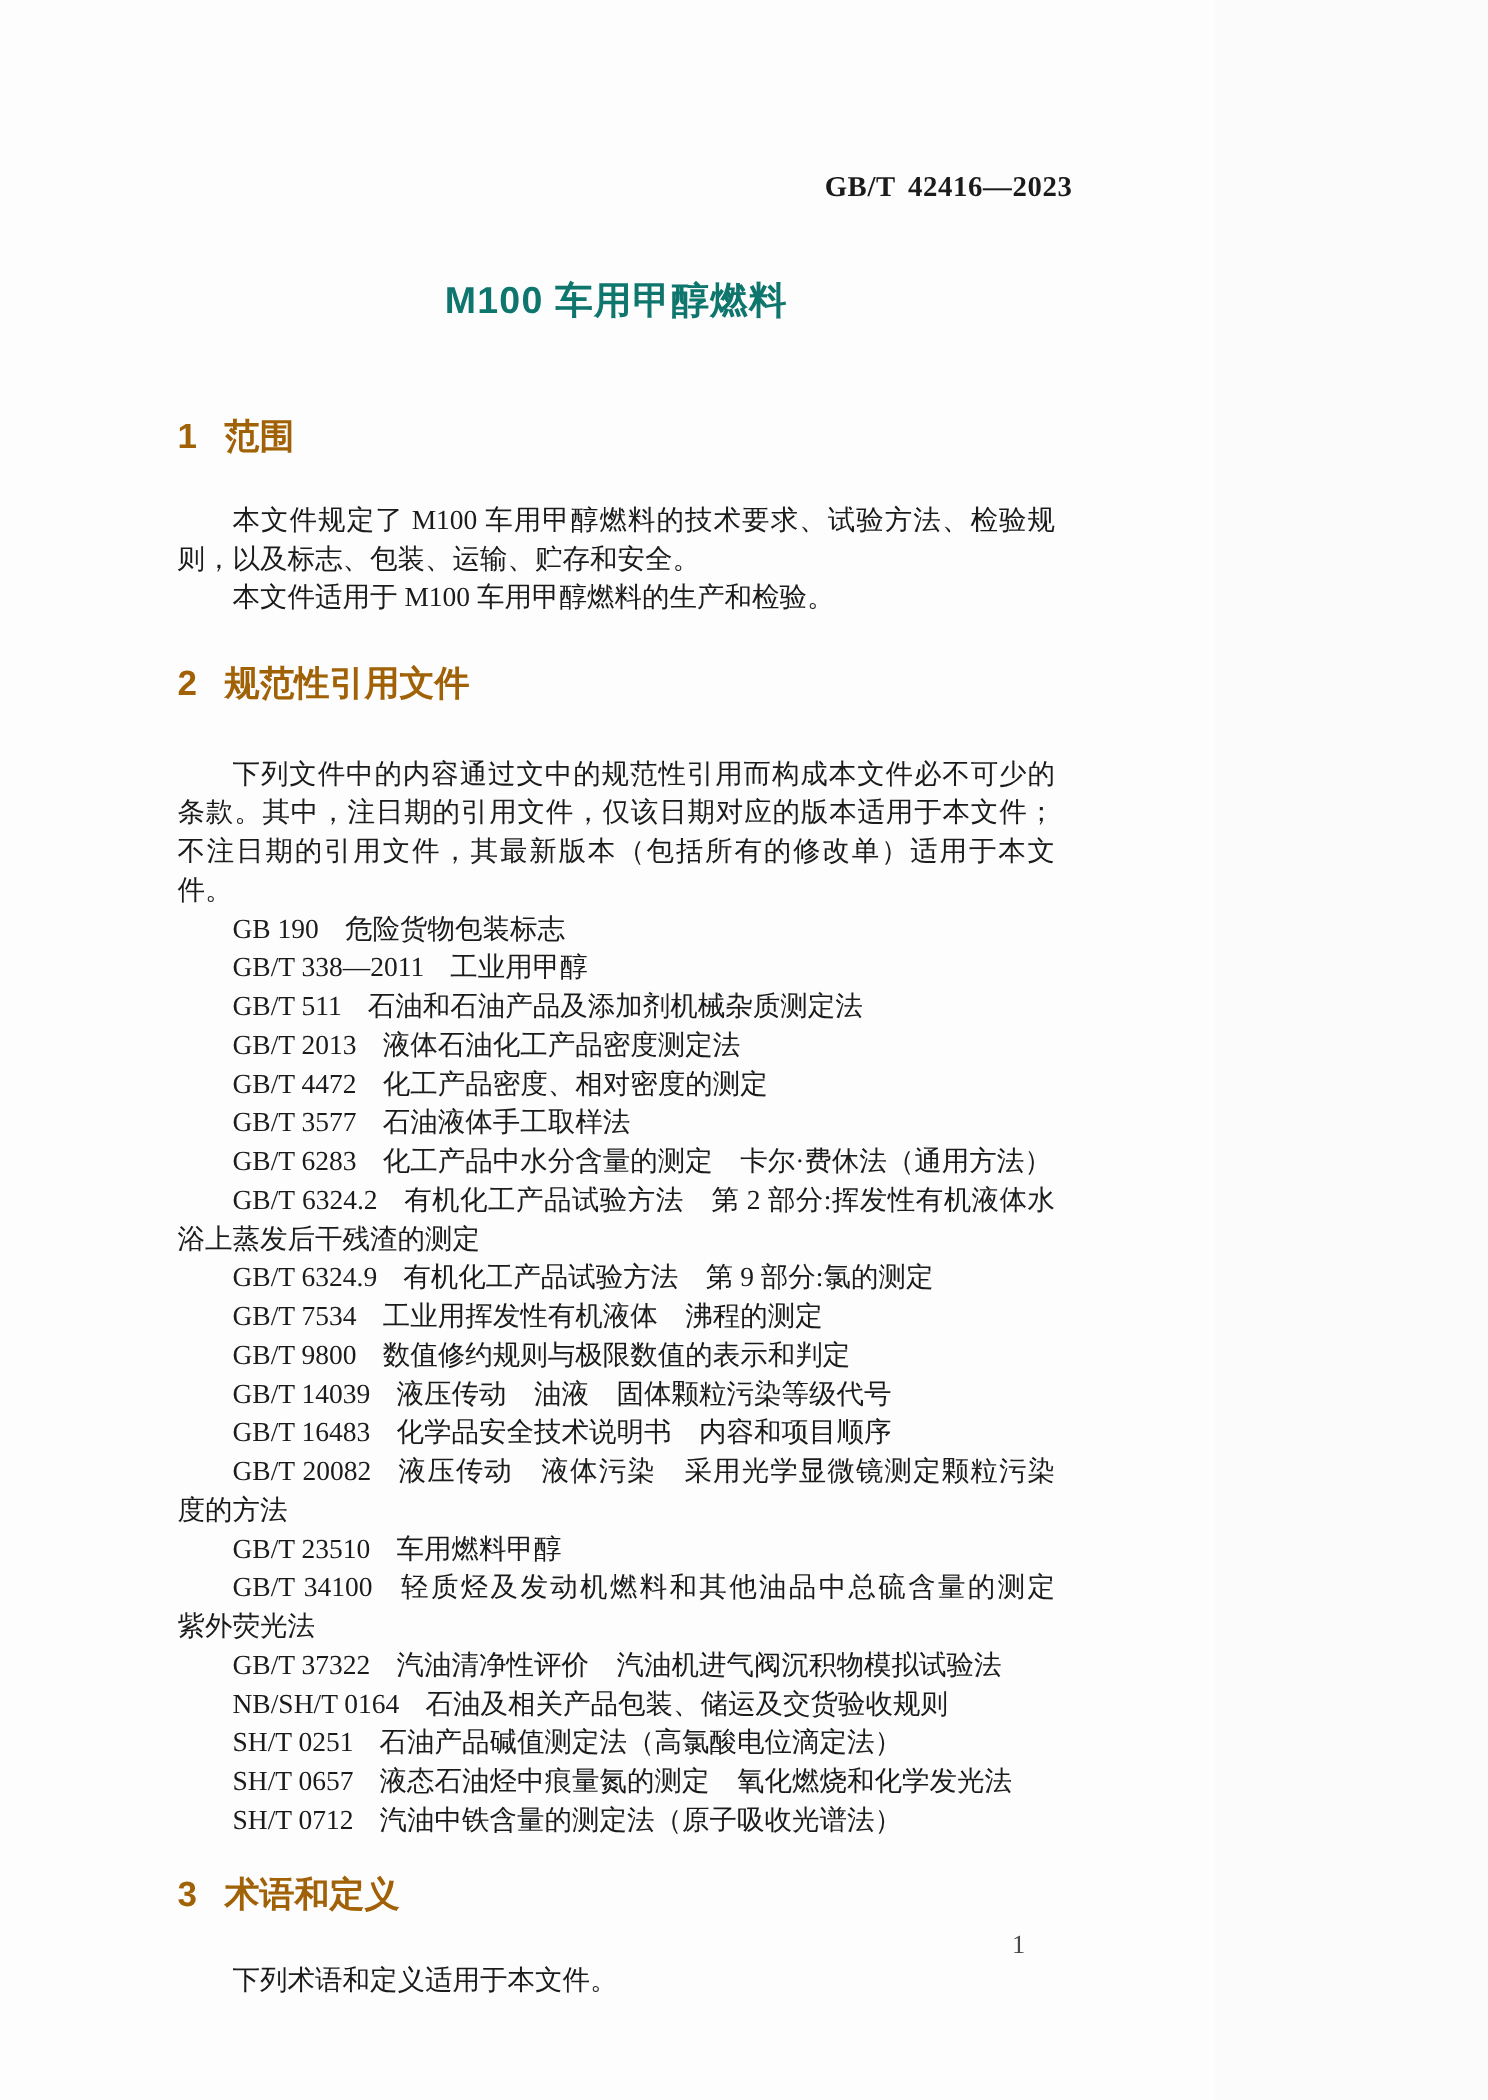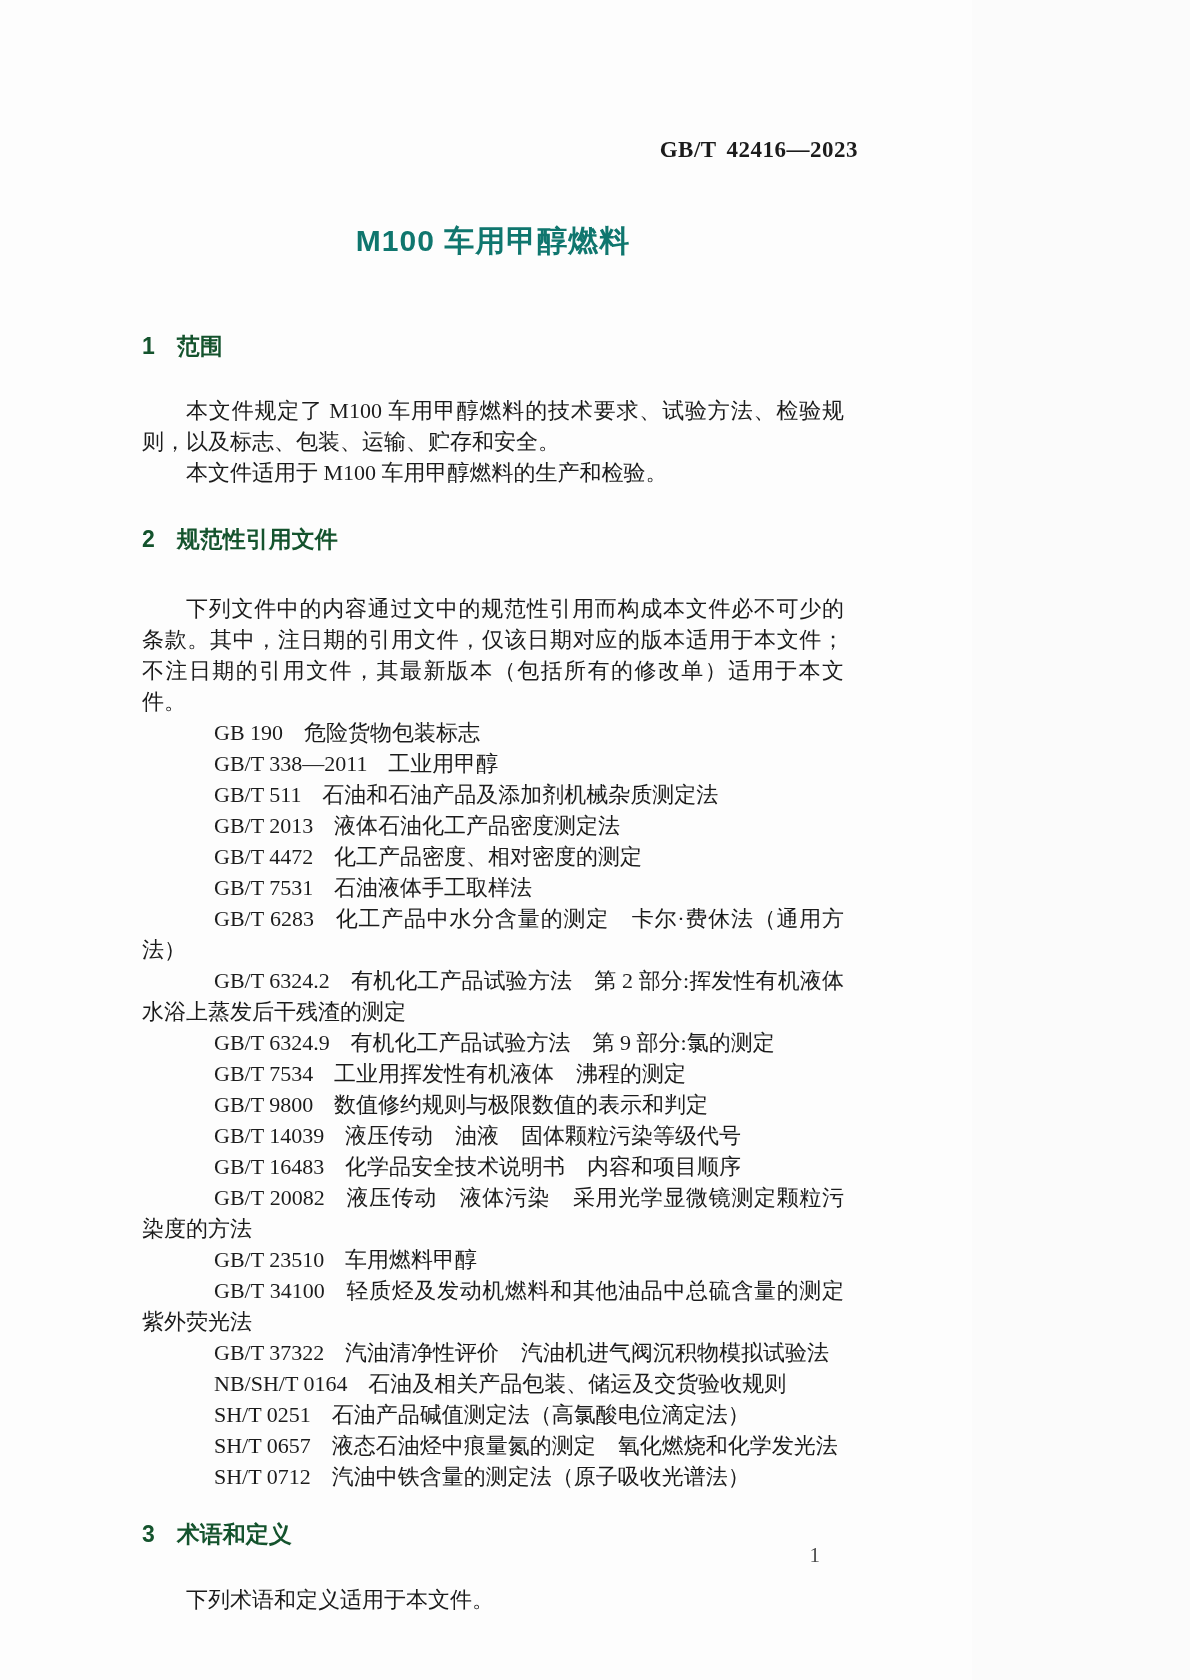--- a/index.html
+++ b/index.html
@@ -33,35 +33,35 @@
     font-weight: 700;
     font-size: 30px;
     line-height: 1.2;
     letter-spacing: 1px;
     color: #0f766e;
   }
 
   .sec-head {
     font-family: "Liberation Sans", "DejaVu Sans", sans-serif;
     font-weight: 700;
-    font-size: 23px;
+    font-size: 28px;
     line-height: 1;
-    color: #14532d;
+    color: #a16207;
   }
   .sec-num { display: inline-block; margin-right: 22px; }
 
   .sec-body { font-size: 22px; line-height: 31px; }
 
   .para {
     text-indent: 2em;
     text-align: justify;
   }
 
   .ref { text-indent: 2em; text-align: justify; }
-  .ref-code { margin-right: 0.95em; white-space: nowrap; margin-left: 28px; }
+  .ref-code { margin-right: 0.95em; white-space: nowrap; }
 
   
   .sec-scope  .sec-head { margin-top: 76px; }
   .sec-scope  .sec-body { margin-top: 37px; }
   .sec-refs   .sec-head { margin-top: 40px; }
   .sec-refs   .sec-body { margin-top: 42px; }
   .sec-terms  .sec-head { margin-top: 31px; }
   .sec-terms  .sec-body { margin-top: 38px; }
 
   .page-num {
@@ -109,21 +109,21 @@
             <p class="ref"><span class="ref-code">GB 190</span><span class="ref-title">危险货物包装标志</span></p>
 
             <p class="ref"><span class="ref-code">GB/T 338—2011</span><span class="ref-title">工业用甲醇</span></p>
 
             <p class="ref"><span class="ref-code">GB/T 511</span><span class="ref-title">石油和石油产品及添加剂机械杂质测定法</span></p>
 
             <p class="ref"><span class="ref-code">GB/T 2013</span><span class="ref-title">液体石油化工产品密度测定法</span></p>
 
             <p class="ref"><span class="ref-code">GB/T 4472</span><span class="ref-title">化工产品密度、相对密度的测定</span></p>
 
-            <p class="ref"><span class="ref-code">GB/T 7531</span><span class="ref-title">石油液体手工取样法</span></p>
+            <p class="ref"><span class="ref-code">GB/T 3577</span><span class="ref-title">石油液体手工取样法</span></p>
 
             <p class="ref"><span class="ref-code">GB/T 6283</span><span class="ref-title">化工产品中水分含量的测定　卡尔·费休法（通用方法）</span></p>
 
             <p class="ref"><span class="ref-code">GB/T 6324.2</span><span class="ref-title">有机化工产品试验方法　第 2 部分:挥发性有机液体水浴上蒸发后干残渣的测定</span></p>
 
             <p class="ref"><span class="ref-code">GB/T 6324.9</span><span class="ref-title">有机化工产品试验方法　第 9 部分:氯的测定</span></p>
 
             <p class="ref"><span class="ref-code">GB/T 7534</span><span class="ref-title">工业用挥发性有机液体　沸程的测定</span></p>
 
             <p class="ref"><span class="ref-code">GB/T 9800</span><span class="ref-title">数值修约规则与极限数值的表示和判定</span></p>

